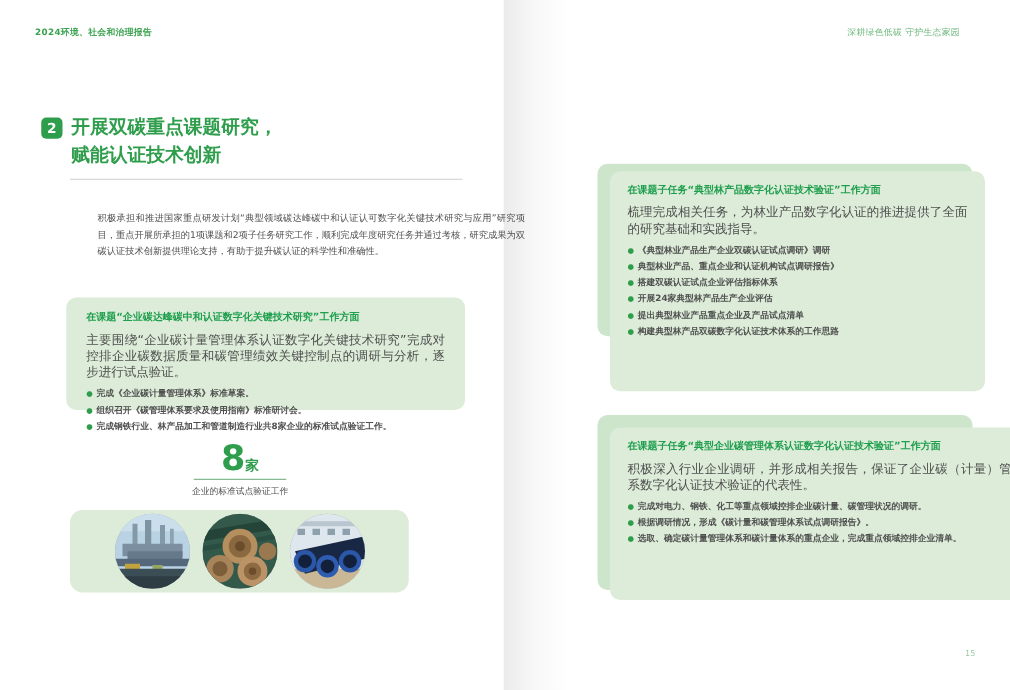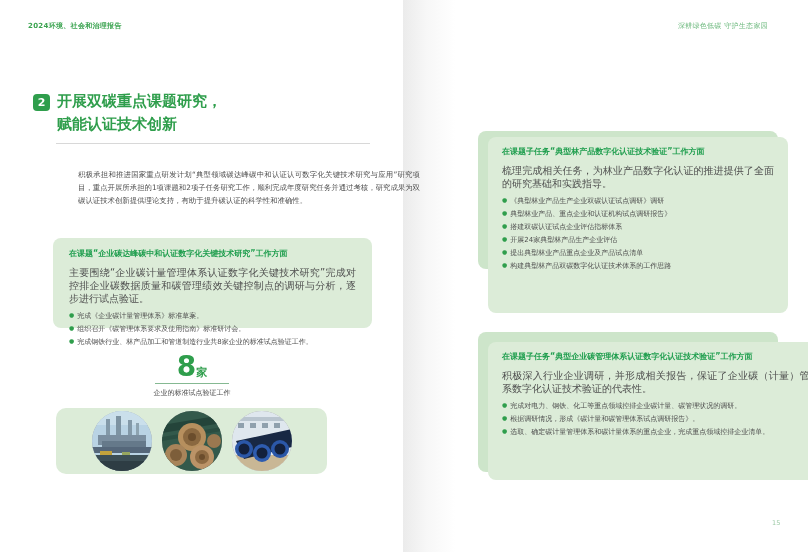--- a/index.html
+++ b/index.html
@@ -19,21 +19,21 @@
   .badge{left:33px;top:94px;width:17px;height:17px;border-radius:4px;background:#2f9e4c;
     color:#fff;font-size:11px;font-weight:bold;display:flex;align-items:center;justify-content:center;}
   .page-title{left:57px;top:90px;width:300px;font-size:15px;font-weight:bold;color:#2f9e4c;line-height:23px;}
   .title-rule{left:56px;top:143px;width:314px;height:1px;background:#d8d8d8;}
   
   .intro{left:38px;top:161px;width:342px;font-size:7.4px;line-height:13px;color:#4f4f4f;text-align:justify;margin-left:40px;}
   
   .card{border-radius:8px;background:#dcecd8;box-sizing:border-box;}
   .card-heading{font-size:8px;font-weight:bold;color:#1f9e4e;line-height:12px;margin:0;}
   .card-body{font-size:10px;line-height:13px;color:#4f4f4f;margin:6px 0 0 0;text-align:justify;}
-  .card ul{list-style:none;margin:4px 0 0 0;padding:0;}
+  .card ul{list-style:none;margin:4px 0 0 0;padding:0;font-weight:bold;}
   .card li{font-size:7px;line-height:12.5px;color:#4f4f4f;}
   .card li::before{content:"●";color:#2f9e4c;font-size:6px;margin-right:3px;vertical-align:.5px;}
   .left-card{left:53px;top:238px;width:319px;height:90px;padding:10px 16px;}
   
   .layer-back{border-radius:8px;background:#cde5ca;}
   .back1{left:478px;top:131px;width:300px;height:138px;}
   .front1{left:488px;top:137px;width:300px;height:176px;padding:9px 14px;}
   .back2{left:478px;top:332px;width:300px;height:140px;}
   .front2{left:488px;top:342px;width:356px;height:138px;padding:9px 14px;}
   

